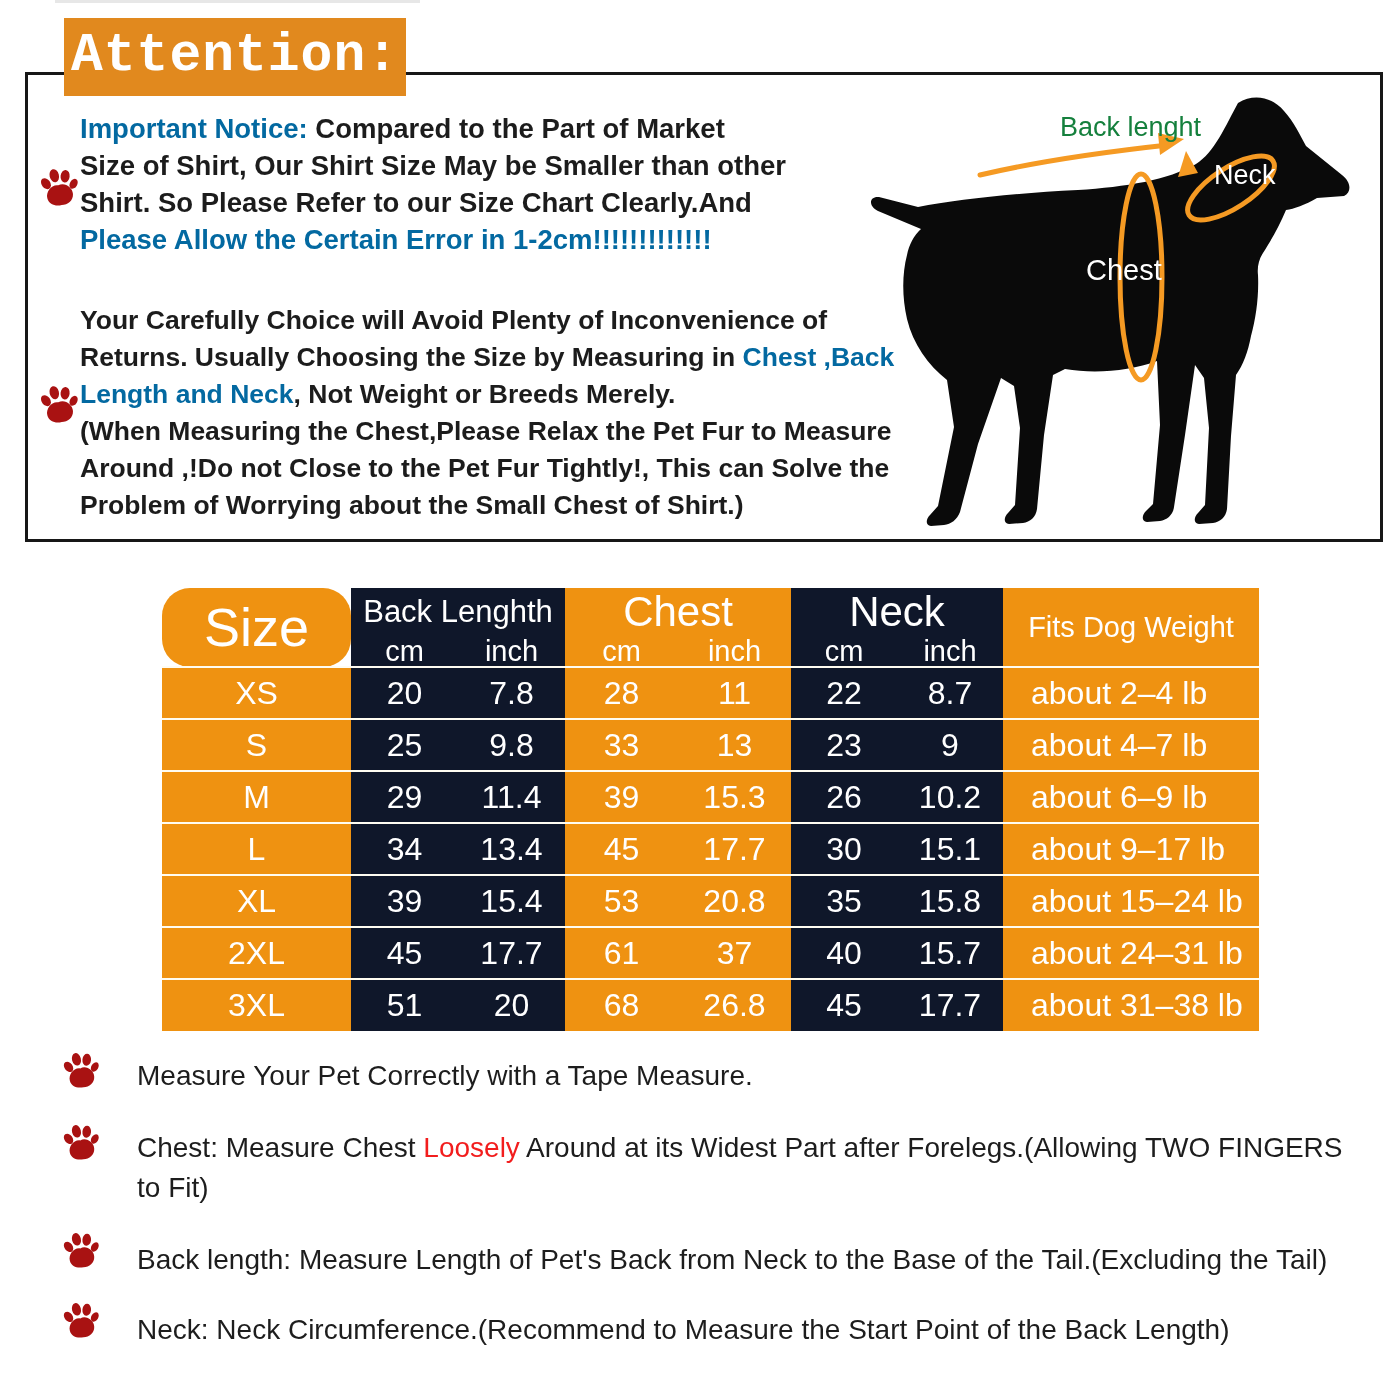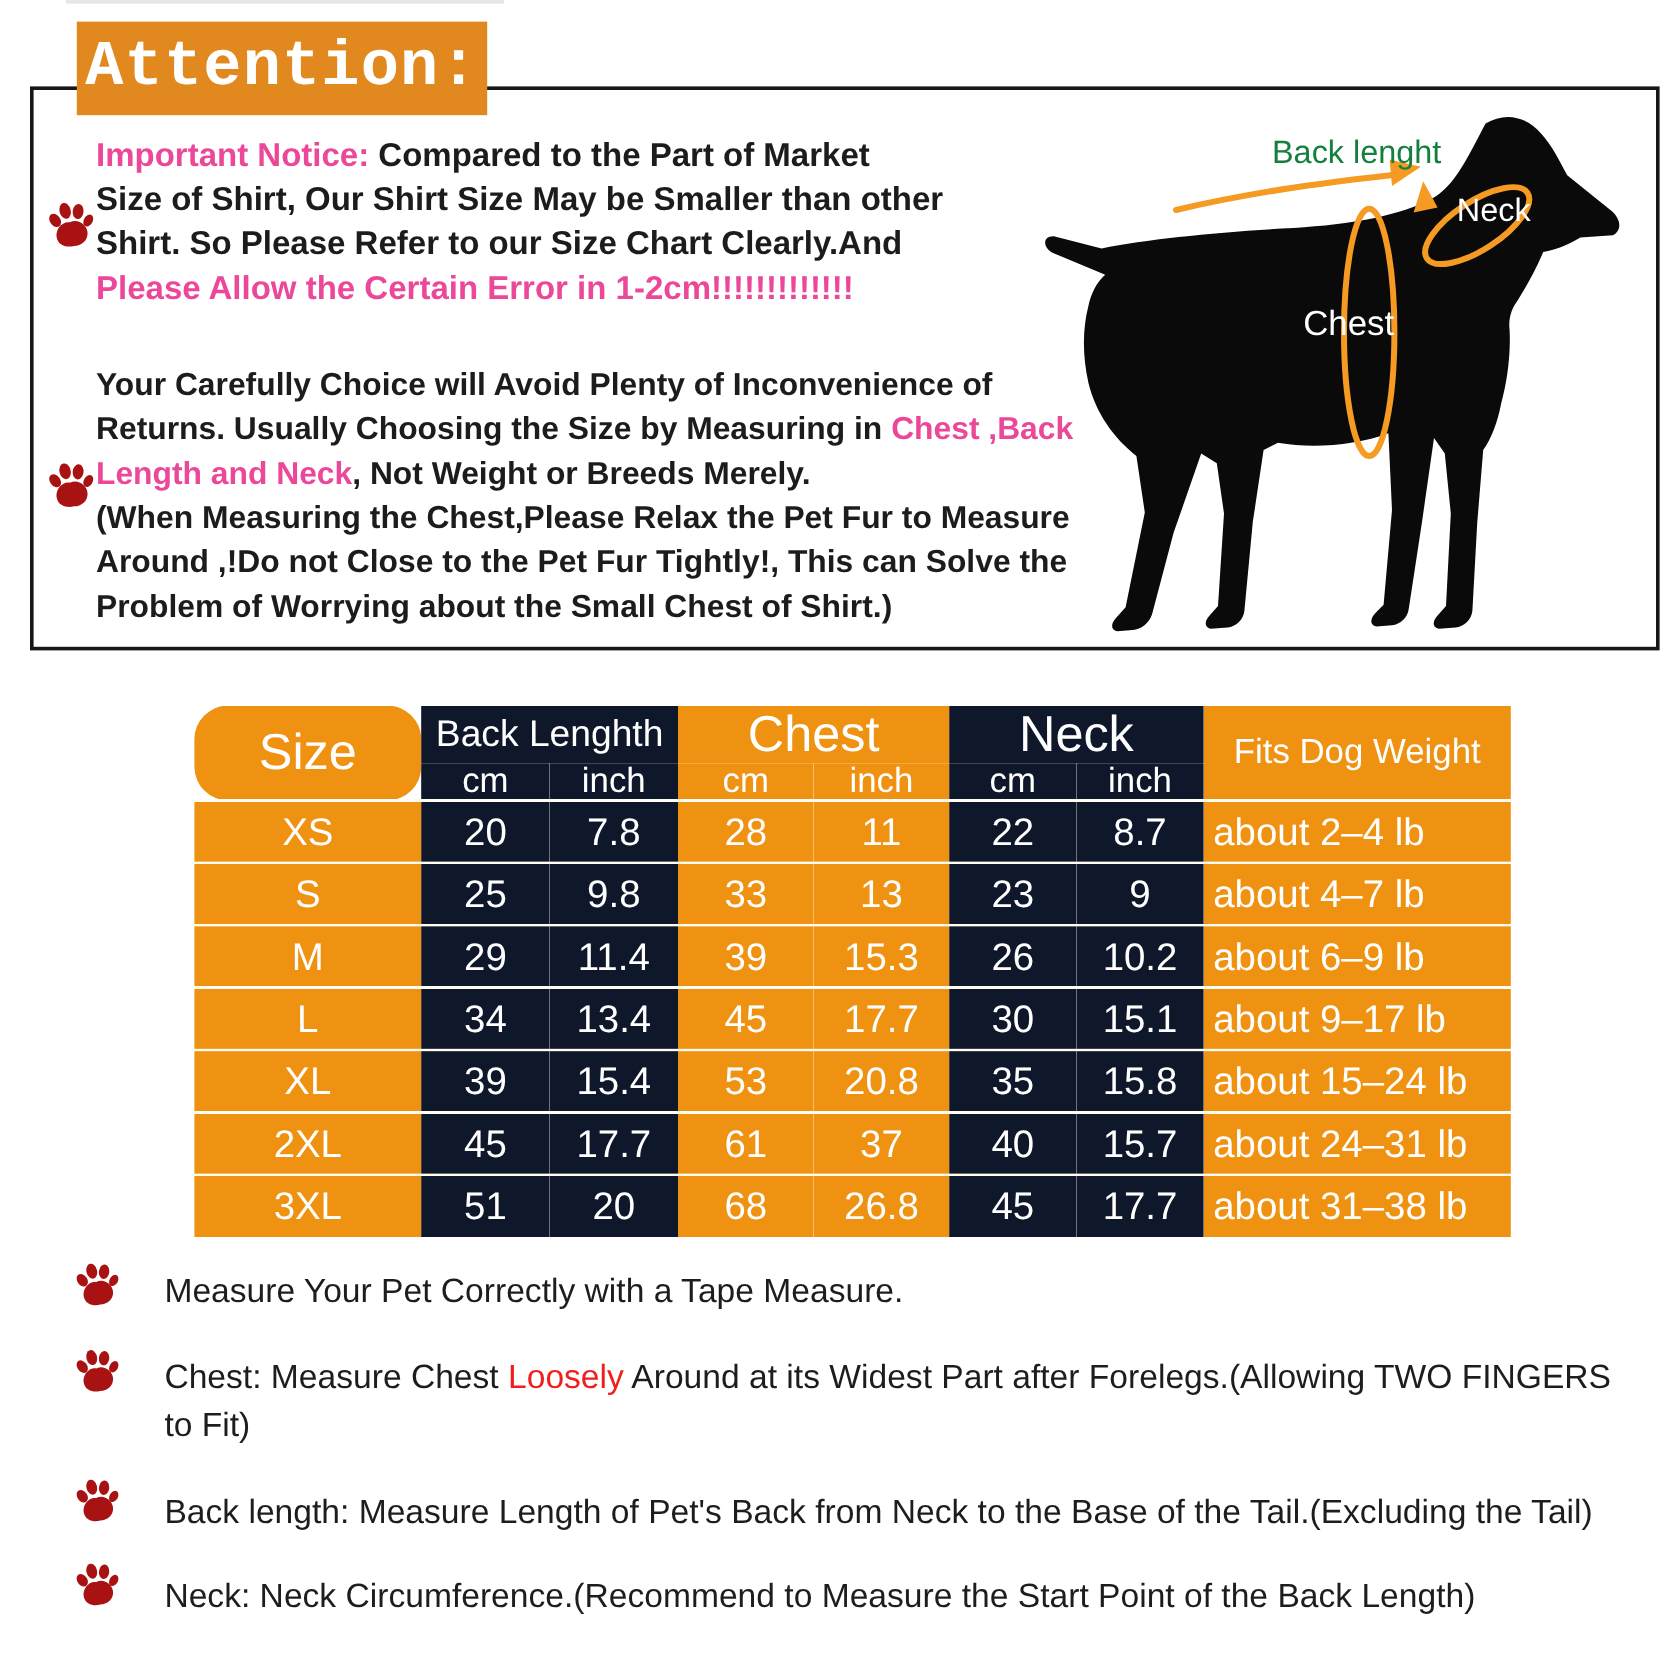--- a/index.html
+++ b/index.html
@@ -11,45 +11,45 @@
   .top-remnant{left:55px;top:0;width:365px;height:3px;background:#e7e7e7;}
   .frame{left:25px;top:72px;width:1352px;height:464px;border:3px solid #171717;z-index:1;}
   .attention-box{
     left:64px;top:18px;width:342px;height:78px;background:#E1891E;z-index:5;
     color:#ffffff;font-weight:bold;font-size:53px;text-align:center;line-height:77px;
     letter-spacing:1px;
     font-family:Liberation Mono, monospace;
   }
   .notice{left:80px;top:110px;z-index:3;font-size:27.5px;font-weight:bold;line-height:37px;color:#1c1c1c;white-space:nowrap;}
   .advice{left:80px;top:302px;z-index:3;font-size:26.5px;font-weight:bold;line-height:37px;color:#1c1c1c;white-space:nowrap;}
-  .red-dark{color:#ec4899;}
+  .red-dark{color:#0369a1;}
   .paw{position:absolute;z-index:4;}
   .dog-wrap{left:858px;top:85px;width:525px;height:445px;z-index:2;}
   .dog-label{position:absolute;z-index:3;font-size:27px;}
   .lbl-back{left:1060px;top:112px;color:#15803d;}
   .lbl-neck{left:1214px;top:160px;color:#ffffff;}
   .lbl-chest{left:1086px;top:254px;color:#ffffff;font-size:29px;}
   table.size-table{
     position:absolute;left:162px;top:588px;width:1097px;z-index:2;
     border-collapse:collapse;table-layout:fixed;color:#ffffff;
   }
   .size-table th,.size-table td{padding:0;text-align:center;font-weight:400;overflow:hidden;}
   .bg-o{background:#EF9211;}
   .bg-r{background:#0f172a;}
-  .h-size{font-size:42px;font-weight:400;border-radius:28px;}
+  .h-size{font-size:54px;font-weight:400;border-radius:28px;}
   .h-chest{font-size:42px;font-weight:400;}
   .h-neck{font-size:42px;font-weight:700;}
   .h-back{font-size:31px;font-weight:700;}
   .h-weight{font-size:29px;font-weight:700;text-align:left;padding-left:10px;}
   .h-unit{font-size:29px;font-weight:400;vertical-align:top;line-height:30px;}
   tr.hdr1{height:47px;}
   tr.hdr2{height:30px;}
   .size-table tbody tr{height:52px;border-top:2px solid rgba(255,252,240,0.92);}
   .size-table tbody td{font-size:32px;}
-  td.weight-cell{font-size:29px;text-align:left;padding-left:8px;}
+  td.weight-cell{font-size:29px;text-align:left;padding-left:28px;}
   .tip{position:absolute;left:137px;z-index:2;font-size:28px;color:#1d1d1d;line-height:40px;}
   .tip-red{color:#F21D1D;}
   .w-limit{width:1215px;}
 </style>
 </head>
 <body>
 
 <div class="abs top-remnant"></div>
 
 <div class="abs frame"></div>

